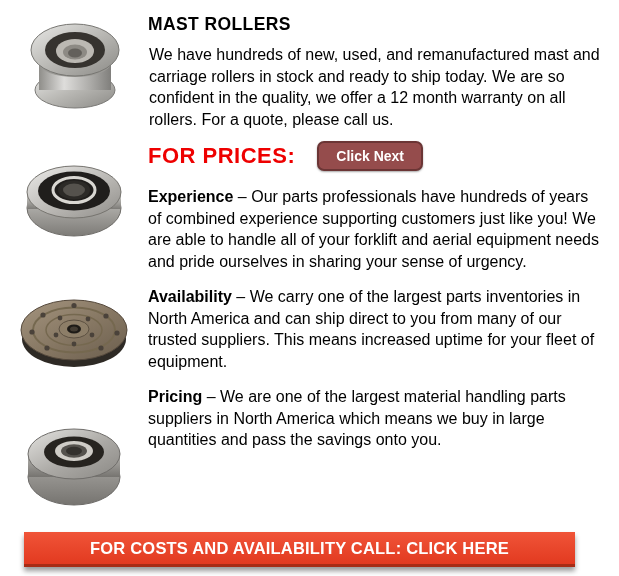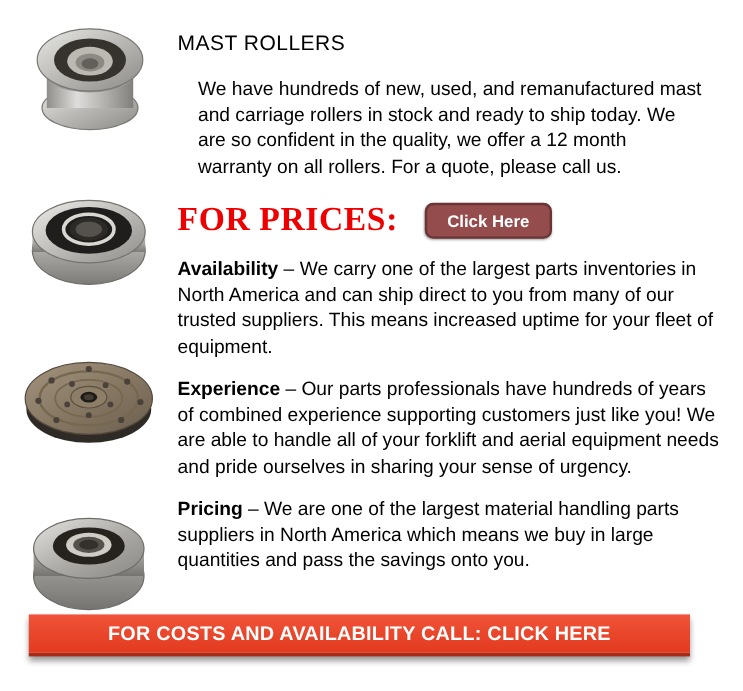--- a/index.html
+++ b/index.html
@@ -11,42 +11,42 @@
   
   .left-col{width:148px;flex:none;display:flex;flex-direction:column;align-items:center;}
   .img-wrap{flex:none;}
   .img-1{margin-top:7px;}
   .img-2{margin-top:38px;}
   .img-3{margin-top:47px;}
   .img-4{margin-top:43px;}
   
   .right-col{flex:1;padding-right:16px;}
   .page-title{
-    font-size:17.5px;font-weight:400;letter-spacing:.4px;margin:16px 0 9px 0;
+    font-size:17.5px;font-weight:700;letter-spacing:.4px;margin:4px 0 9px 0;
   }
-  .intro{font-size:16px;line-height:21.5px;margin:17px;}
+  .intro{font-size:16px;line-height:21.5px;margin:1px;}
   .prices-row{display:flex;align-items:center;margin-top:9px;height:33px;}
   .for-prices{
-    font-family:Liberation Serif, serif;font-weight:700;
-    font-size:28px;color:var(--accent_red,#ee0000);letter-spacing:.5px;
+    font-family:Liberation Sans, sans-serif;font-weight:700;
+    font-size:22px;color:var(--accent_red,#ee0000);letter-spacing:.5px;
   }
   .click-btn{
     margin-left:22px;
     background:var(--button_bg,#954c4c);
     border:2px solid var(--button_border,#6b3535);
     border-radius:7px;color:#fff;font-weight:700;font-size:14px;
     font-family:"Liberation Sans", sans-serif;
     padding:5px 17px;cursor:pointer;
     box-shadow:0 1px 2px rgba(0,0,0,.35);
   }
   .feature{font-size:16px;line-height:21.5px;margin:14px 0 0 0;}
   .feature b{font-weight:700;}
   
   .banner{
-    position:absolute;left:24px;top:512px;width:551px;height:32px;
+    position:absolute;left:24px;top:532px;width:551px;height:32px;
     background:linear-gradient(to bottom,#f05438,var(--banner_bg,#e23a20));
     border-bottom:3px solid #a72c15;
     box-shadow:0 4px 5px rgba(0,0,0,.40);
     display:flex;align-items:center;justify-content:center;
     color:#fff;font-weight:700;font-size:16.5px;letter-spacing:.2px;
     cursor:pointer;
   }
 </style>
 </head>
 <body>
@@ -160,26 +160,26 @@
 
   </div>
 
   <div class="right-col">
     <h1 class="page-title">MAST ROLLERS</h1>
 
     <p class="intro">We have hundreds of new, used, and remanufactured mast and carriage rollers in stock and ready to ship today. We are so confident in the quality, we offer a 12 month warranty on all rollers. For a quote, please call us.</p>
 
     <div class="prices-row">
       <span class="for-prices">FOR PRICES:</span>
-      <button class="click-btn">Click Here</button>
+      <button class="click-btn">Click Next</button>
     </div>
 
+    <p class="feature"><b>Experience</b> <span>– Our parts professionals have hundreds of years of combined experience supporting customers just like you!  We are able to handle all of your forklift and aerial equipment needs and pride ourselves in sharing your sense of urgency.</span></p>
+
     <p class="feature"><b>Availability</b> <span>– We carry one of the largest parts inventories in North America and can ship direct to you from many of our trusted suppliers. This means increased uptime for your fleet of equipment.</span></p>
-
-    <p class="feature"><b>Experience</b> <span>– Our parts professionals have hundreds of years of combined experience supporting customers just like you!  We are able to handle all of your forklift and aerial equipment needs and pride ourselves in sharing your sense of urgency.</span></p>
 
 
 
     <p class="feature"><b>Pricing</b> <span>– We are one of the largest material handling parts suppliers in North America which means we buy in large quantities and pass the savings onto you.</span></p>
   </div>
 
 </div>
 
 <div class="banner">
   <span>FOR COSTS AND AVAILABILITY CALL: CLICK HERE</span>

